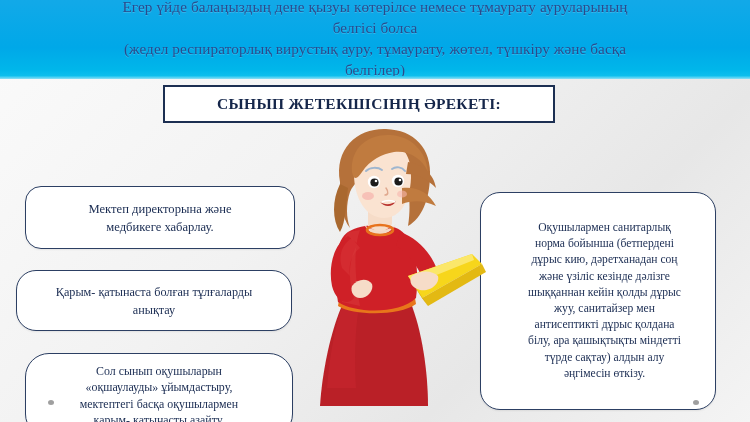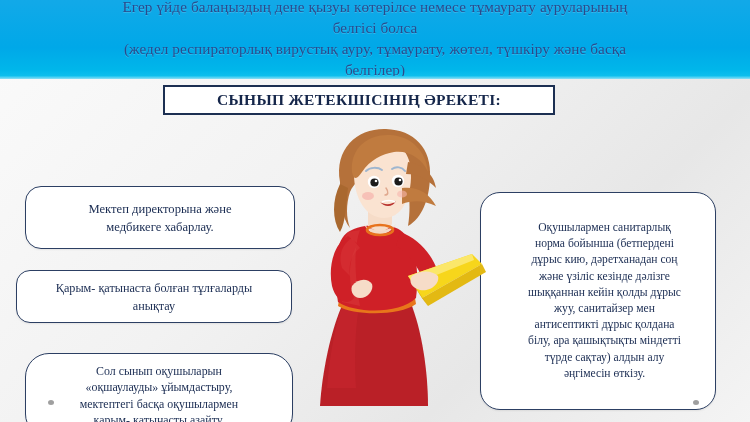--- a/index.html
+++ b/index.html
@@ -47,21 +47,21 @@
     white-space: pre-line;
     text-shadow: 0 1px 0 rgba(255,255,255,0.18);
   }
 
   
   #title-box {
     position: absolute;
     left: 163px;
     top: 85px;
     width: 392px;
-    height: 30px;
+    height: 38px;
     border: 2.4px solid #1c2f52;
     background: #ffffff;
     display: flex;
     align-items: center;
     justify-content: center;
     box-sizing: border-box;
   }
   #title-box-label {
     color: #15264a;
     font-size: 15.5px;
@@ -96,22 +96,22 @@
     width: 270px;
     height: 63px;
     border-radius: 16px;
   }
   #callout-notify span { font-size: 12.6px; line-height: 18px; }
 
   #callout-contacts {
     left: 16px;
     top: 222px;
     width: 276px;
-    height: 53px;
-    border-radius: 14px;
+    height: 61px;
+    border-radius: 20px;
   }
   #callout-contacts span { font-size: 12.2px; line-height: 18px; }
 
   #callout-isolate {
     left: 25px;
     top: 305px;
     width: 268px;
     height: 85px;
     border-radius: 24px;
   }

